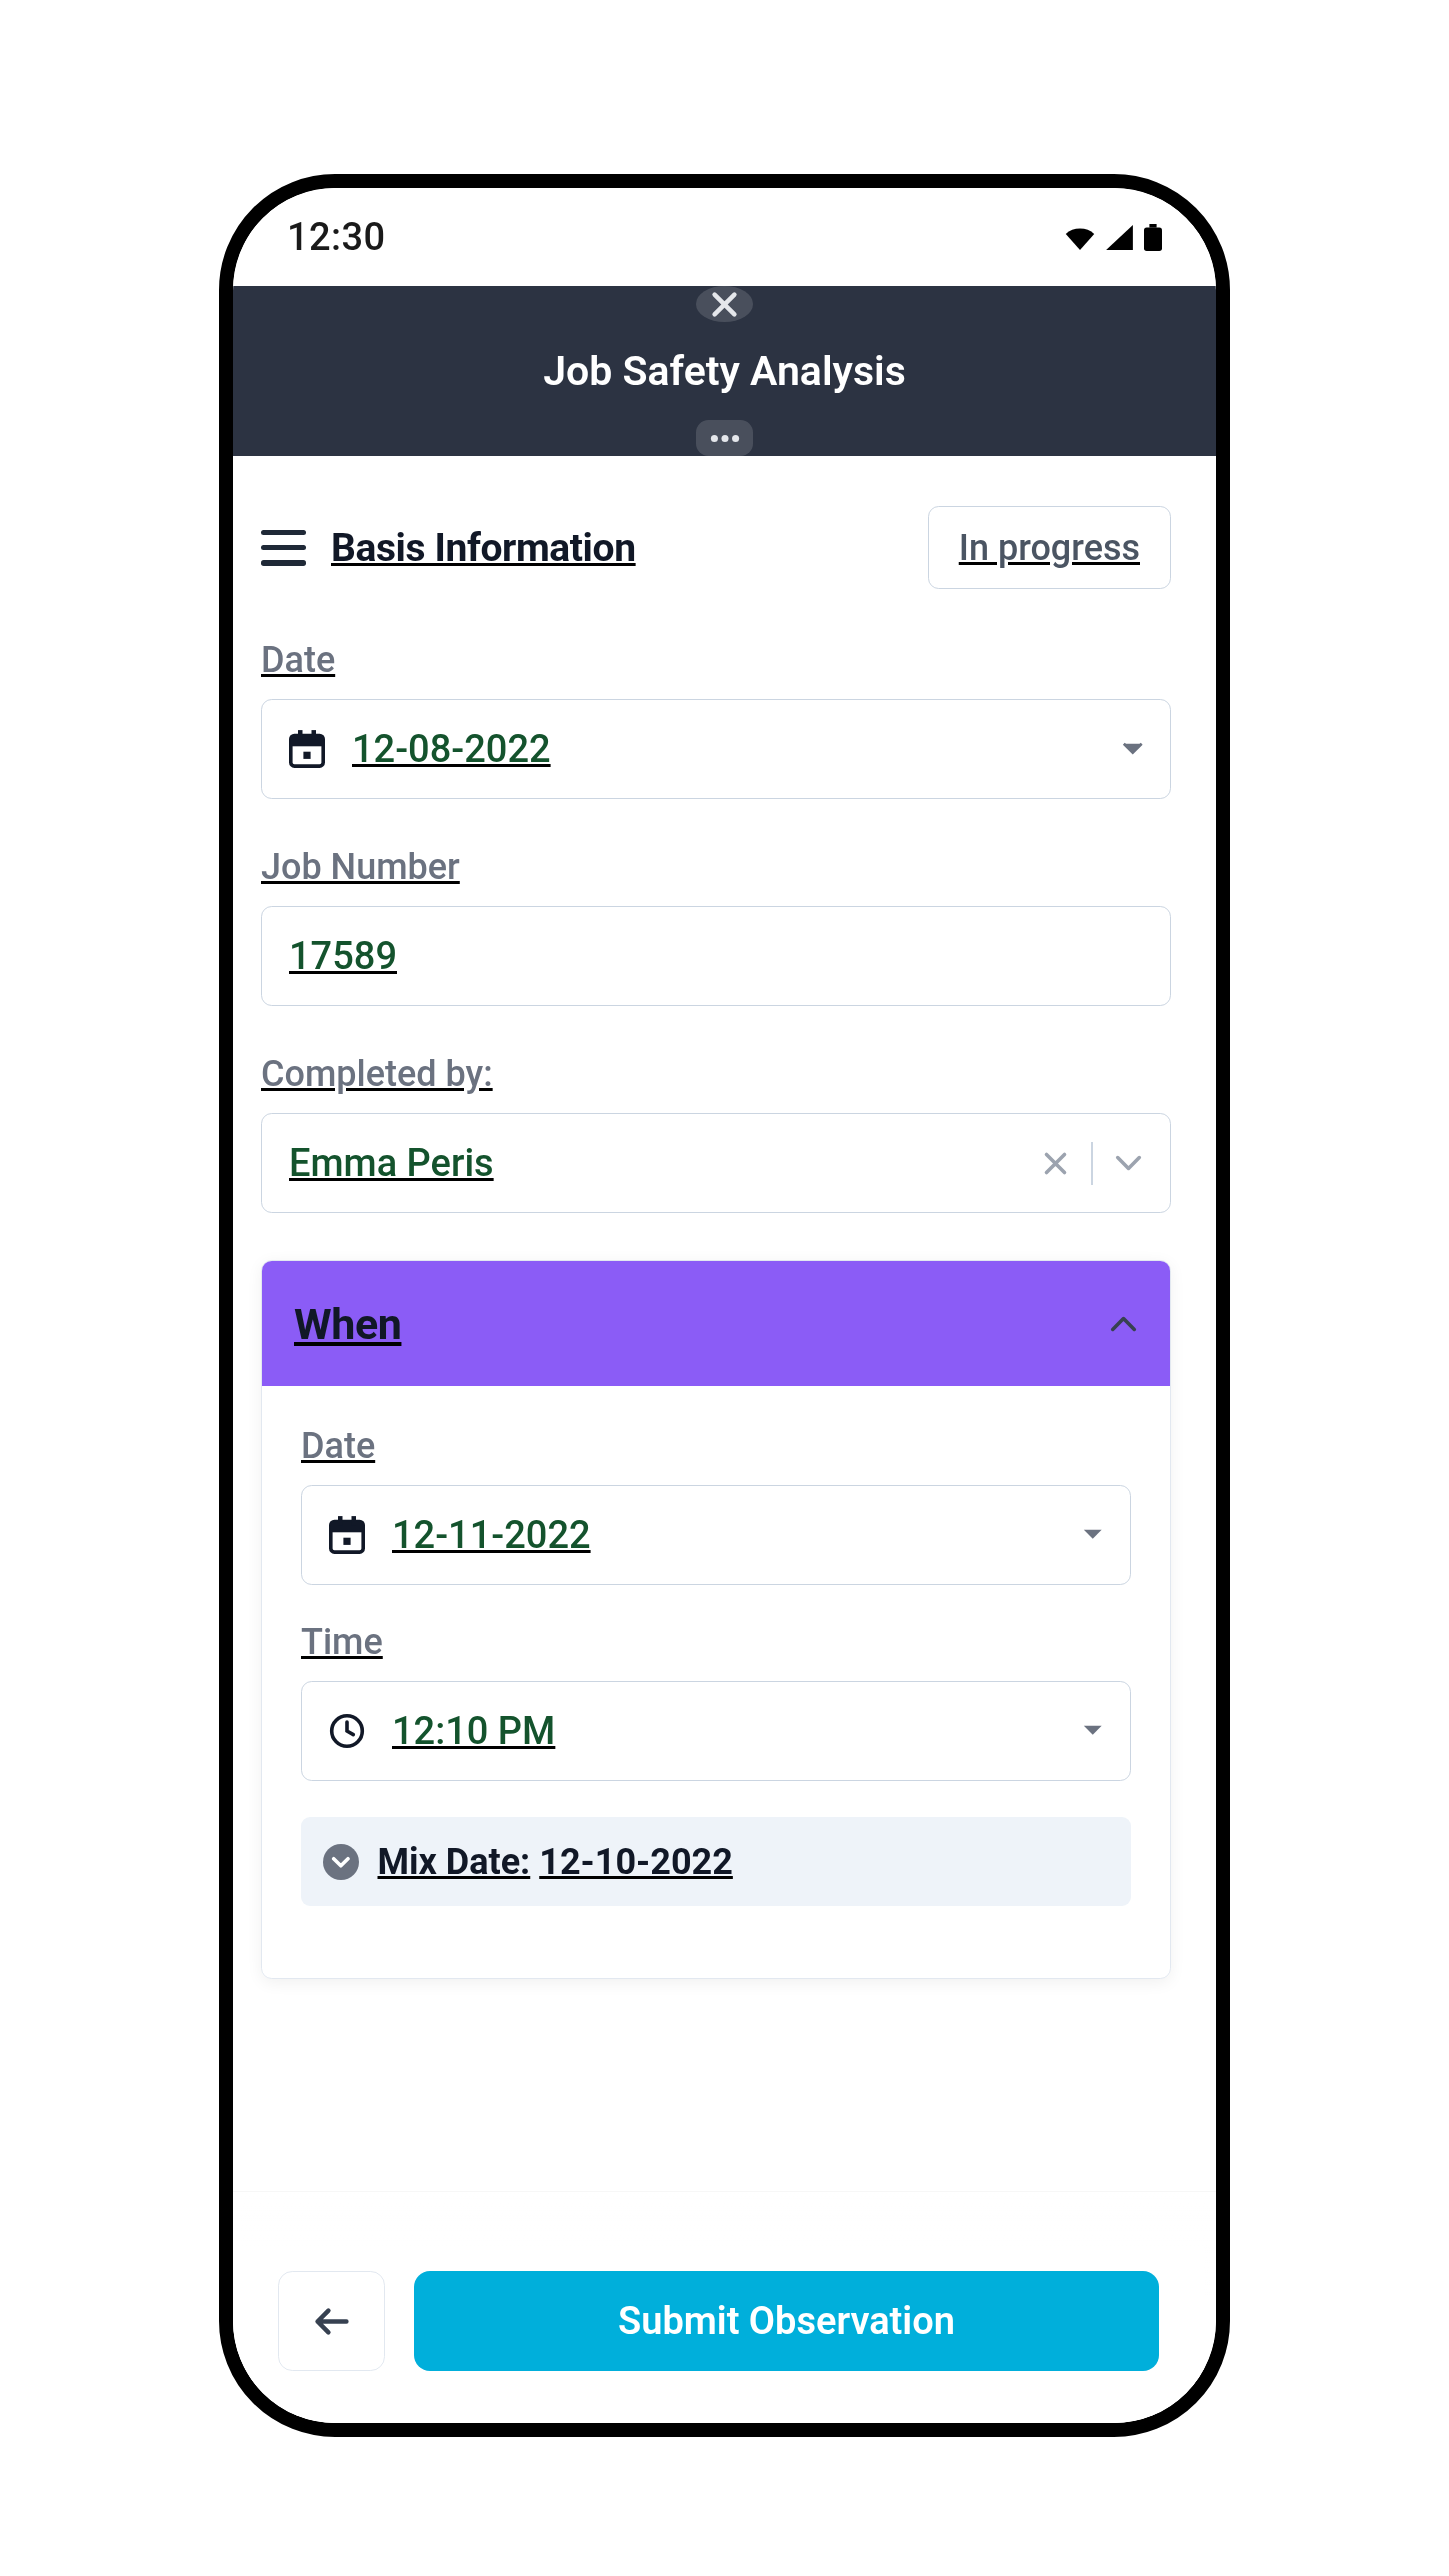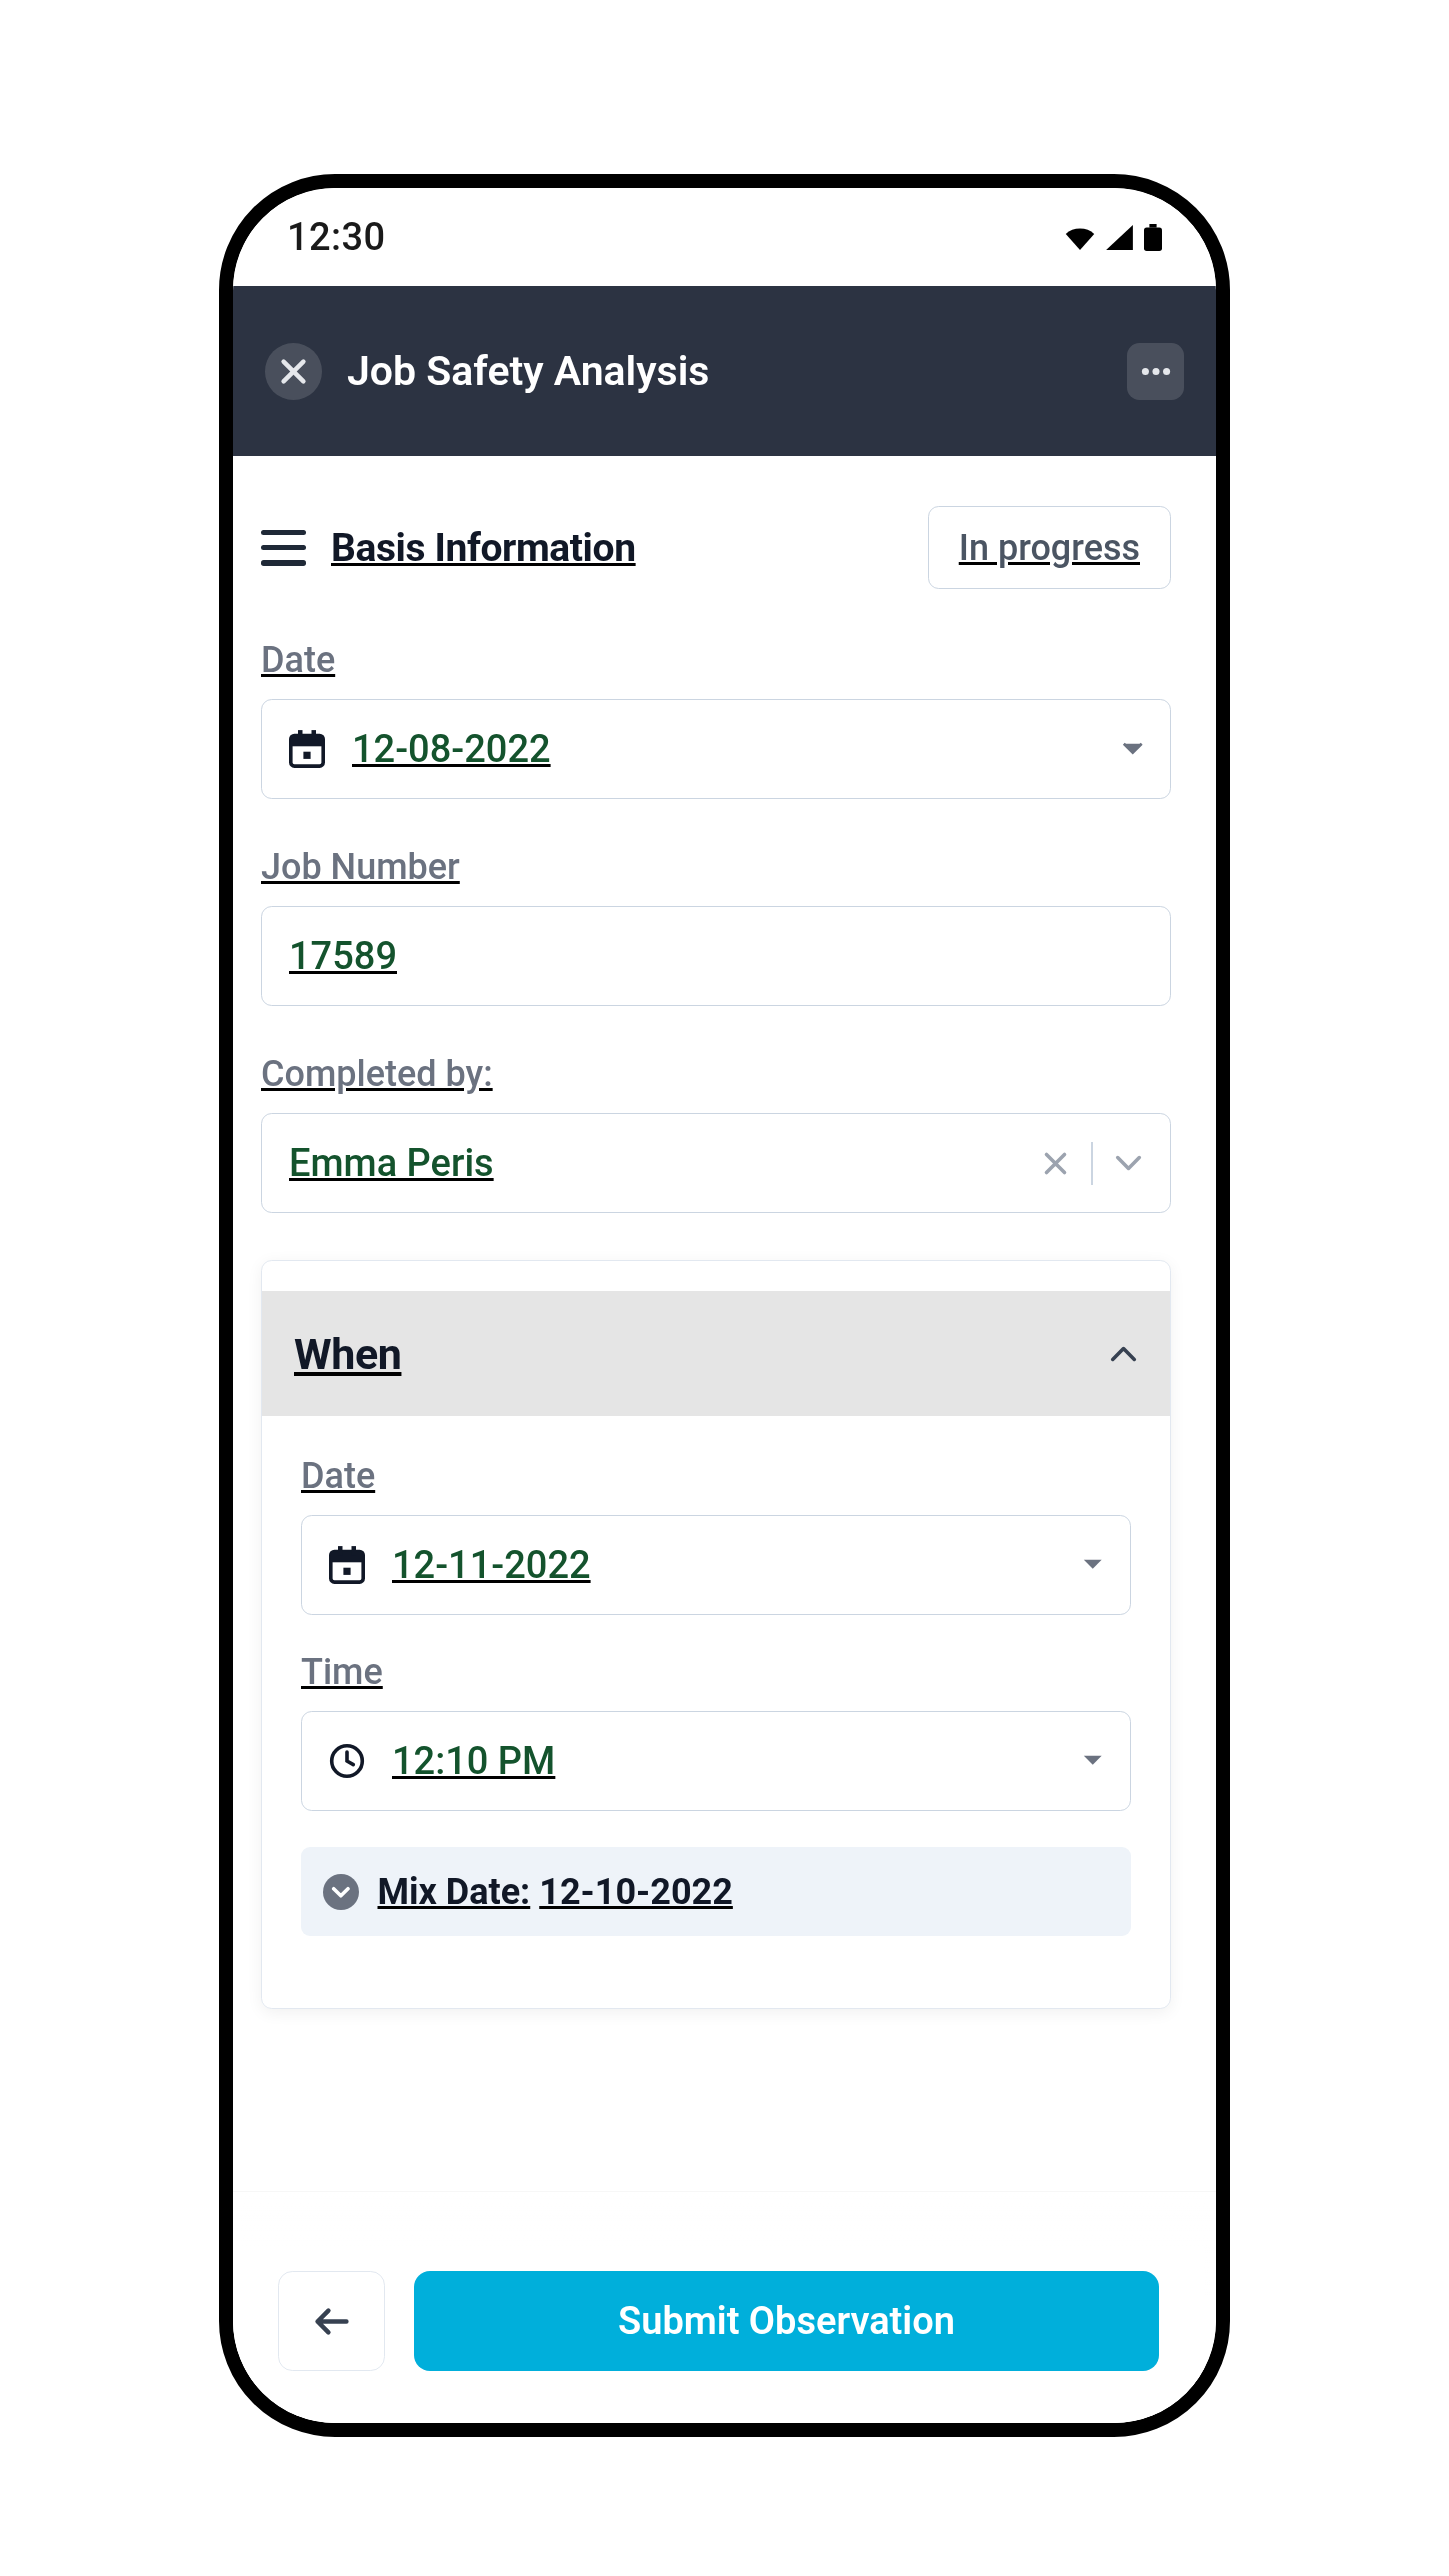--- a/index.html
+++ b/index.html
@@ -39,20 +39,21 @@
   .status-icons svg { display: block; }
 
   
   .app-header {
     height: 170px;
     background: #2c3342;
     display: flex;
     align-items: center;
     padding: 0 32px;
     gap: 25px;
+    flex-direction: column;
   }
   .close-btn {
     width: 57px; height: 57px; border-radius: 50%;
     background: rgba(255,255,255,0.14);
     display: flex; align-items: center; justify-content: center;
     cursor: pointer;
   }
   .header-title { color: #fff; font-size: 41px; font-weight: 600; flex: 1; }
   .more-btn {
     width: 57px; height: 57px; border-radius: 12.5px;
@@ -84,24 +85,23 @@
   .field-input .value { flex: 1; }
   .field-input .right-icons { display: flex; align-items: center; gap: 21.5px; }
   .divider-vert { width: 1.8px; height: 43px; background: #cbd5e1; }
 
   
   .when-card {
     border: 1.8px solid #e2e8f0; border-radius: 10.7px; overflow: hidden;
     box-shadow: 0 3.6px 16px rgba(0,0,0,0.06);
   }
   .when-header {
-    background: #e5e5e5; height: 125px;
+    background: #8b5cf6; height: 125px;
     display: flex; align-items: center; padding: 0 32px;
     cursor: pointer;
-    margin-top: 30px;
   }
   .when-title { font-size: 43px; font-weight: 700; color: #111827; flex: 1; letter-spacing: -0.4px; }
   .when-body { padding: 39px 39px 0 39px; }
   .when-body .field-input { border-color: #cbd5e1; }
   .mix-row {
     background: #eef3f9; border-radius: 9px; height: 89px;
     display: flex; align-items: center; padding: 0 21.5px; gap: 19px;
     margin-top: 9px;
   }
   .mix-row .mix-check {

